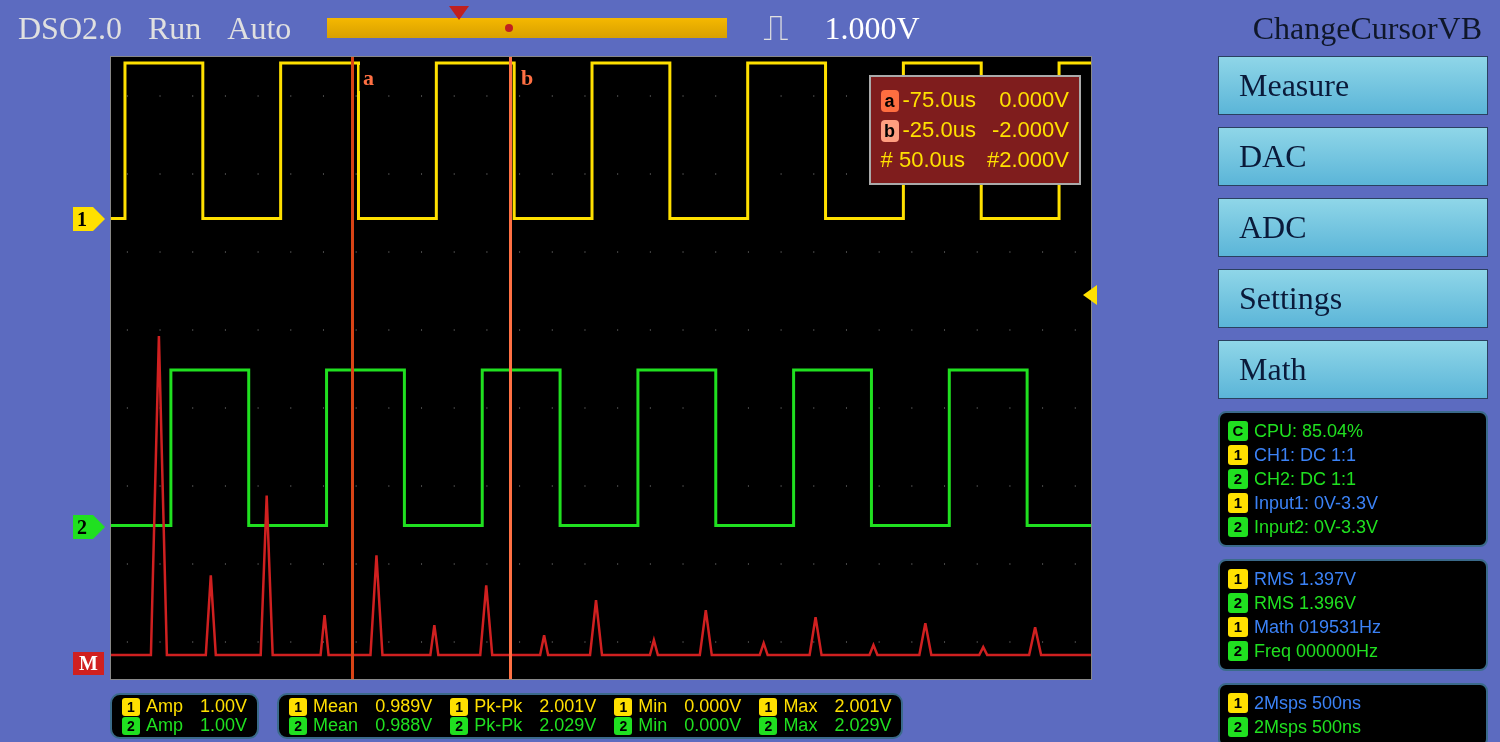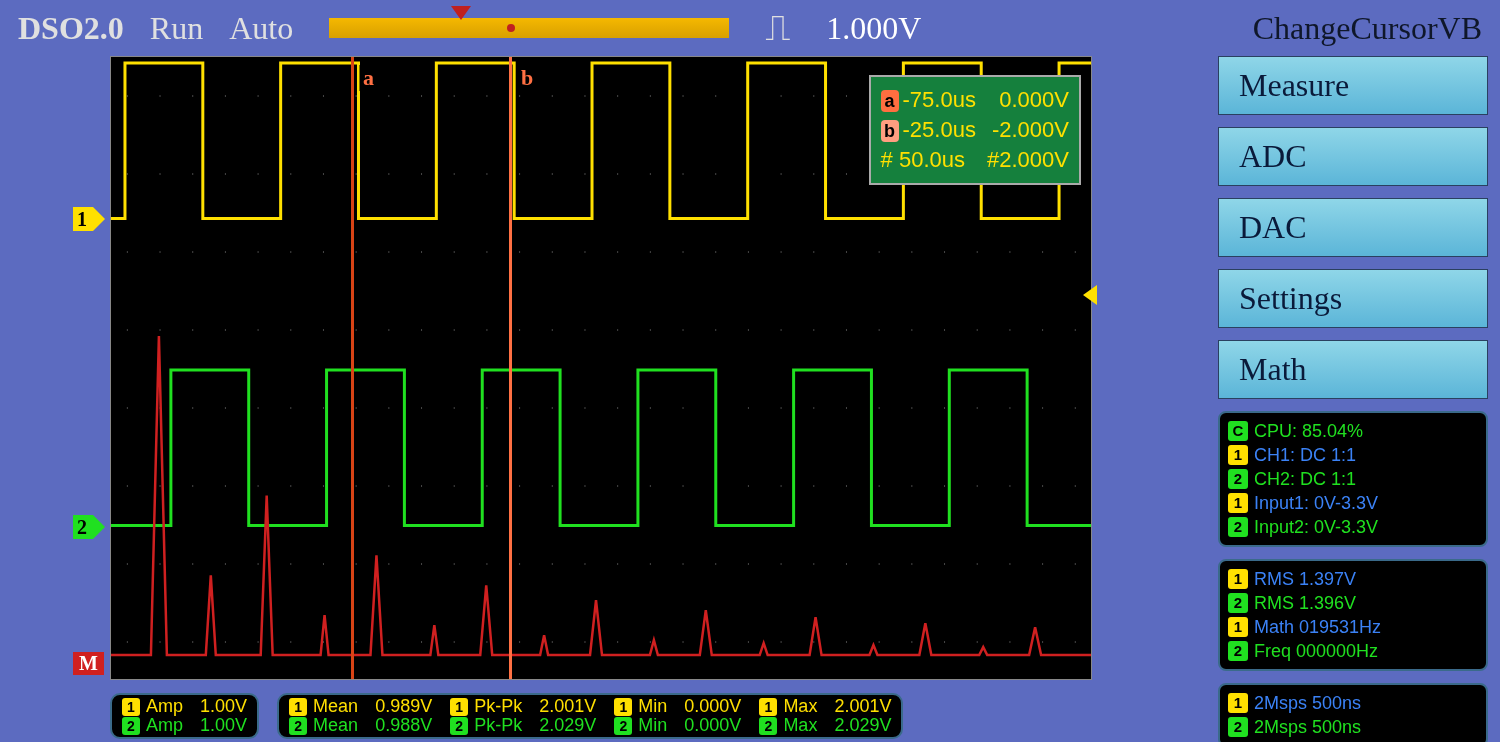--- a/index.html
+++ b/index.html
@@ -13,21 +13,21 @@
   }
   .topbar {
     display: flex;
     align-items: center;
     height: 56px;
     padding: 0 18px;
     color: #e0e0e0;
     font-size: 32px;
     gap: 26px;
   }
-  .topbar .title { font-weight: bold; }
+  .topbar .title { font-weight: normal; }
   .topbar .slider-wrap {
     position: relative;
     width: 400px;
     height: 20px;
     background: linear-gradient(#f5b800,#d8a000);
     margin: 0 10px;
   }
   .topbar .slider-wrap .tri-red {
     position: absolute;
     top: -12px;
@@ -124,21 +124,21 @@
     top:228px;
     width:0;height:0;
     border-top:10px solid transparent;
     border-bottom:10px solid transparent;
     border-right:14px solid #ffe000;
   }
 
   .cursor-box {
     position:absolute;
     top:18px; right:10px;
-    background:#15803d;
+    background:#7f1d1d;
     border:2px solid #aaa;
     padding:8px 10px;
     font-size:22px;
     line-height:30px;
     color:#ffe000;
     font-family: sans-serif;
     min-width:200px;
   }
   .cursor-box .row { display:flex; gap:16px; justify-content:space-between;}
   .cursor-box .tag-a, .cursor-box .tag-b {
@@ -288,22 +288,22 @@
       <div class="row">
           <span><span class="hash">#</span> <span>50.0us</span></span>
           <span>#2.000V</span>
         </div>
     </div>
   </div>
 </div>
 
 <div class="sidepanel">
   <div class="side-btn">Measure</div>
+  <div class="side-btn">DAC</div>
   <div class="side-btn">ADC</div>
-  <div class="side-btn">DAC</div>
   <div class="side-btn">Settings</div>
   <div class="side-btn">Math</div>
 
   <div class="info-box">
     <div class="irow">
         <span class="ibadge bg-c">C</span>
         <span class="itxt">CPU: 85.04%</span>
       </div>
     <div class="irow">
         <span class="ibadge bg-1">1</span>

